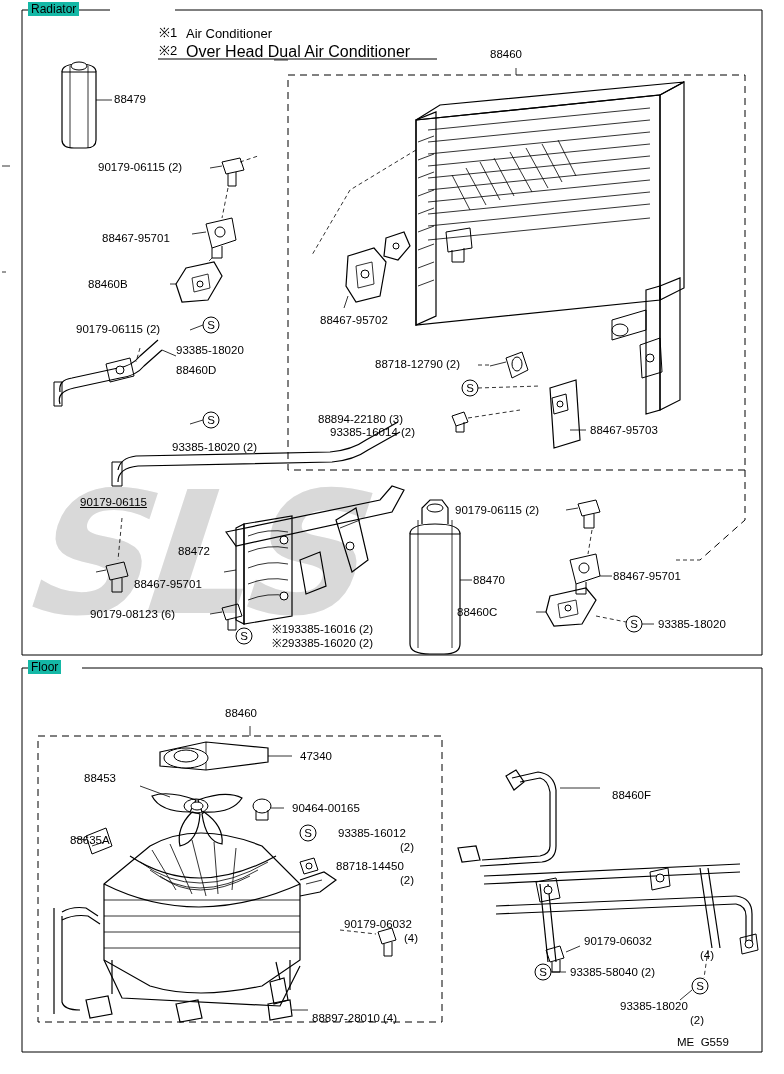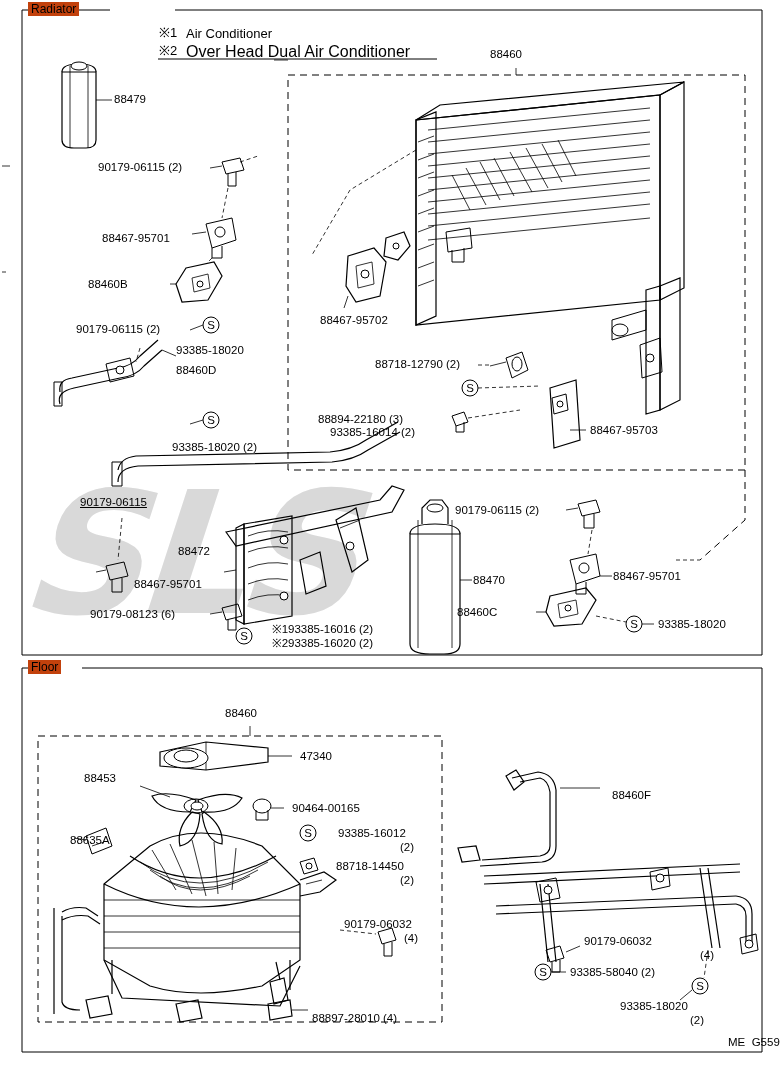--- a/index.html
+++ b/index.html
@@ -6,21 +6,21 @@
   body{
     width:784px;height:1074px;
     background:#ffffff;
     font-family:"Liberation Sans", sans-serif;
     color:#000;
     position:relative;
     overflow:hidden;
   }
   #sheet{position:absolute;left:0;top:0;width:784px;height:1074px;}
   .lbl{position:absolute;font-size:11.5px;line-height:13px;white-space:pre;letter-spacing:0px;}
-  .sec-title{position:absolute;font-size:12px;background:#c2410c;padding:0 3px;}
+  .sec-title{position:absolute;font-size:12px;background:#14b8a6;padding:0 3px;}
   .wm{
     position:absolute;left:40px;top:455px;width:710px;height:175px;
     font-size:170px;font-weight:bold;color:#d9d9d9;
     font-family:"DejaVu Sans", sans-serif;
     letter-spacing:-8px;
     transform:skewX(-18deg);
     user-select:none;
     z-index:0;
   }
   svg{position:absolute;left:0;top:0;}
@@ -447,15 +447,15 @@
   <div class="lbl" style="left:344px;top:918px;">90179-06032</div>
   <div class="lbl" style="left:404px;top:932px;">(4)</div>
   <div class="lbl" style="left:312px;top:1012px;">88897-28010 (4)</div>
   <div class="lbl" style="left:612px;top:789px;">88460F</div>
   <div class="lbl" style="left:584px;top:935px;">90179-06032</div>
   <div class="lbl" style="left:700px;top:949px;">(4)</div>
   <div class="lbl" style="left:570px;top:966px;">93385-58040 (2)</div>
   <div class="lbl" style="left:620px;top:1000px;">93385-18020</div>
   <div class="lbl" style="left:690px;top:1014px;">(2)</div>
 
-  <div class="lbl" style="left:728px;top:1036px;">ME  G559</div>
+  <div class="lbl" style="left:677px;top:1036px;">ME  G559</div>
 
 </div>
 
 </body></html>

